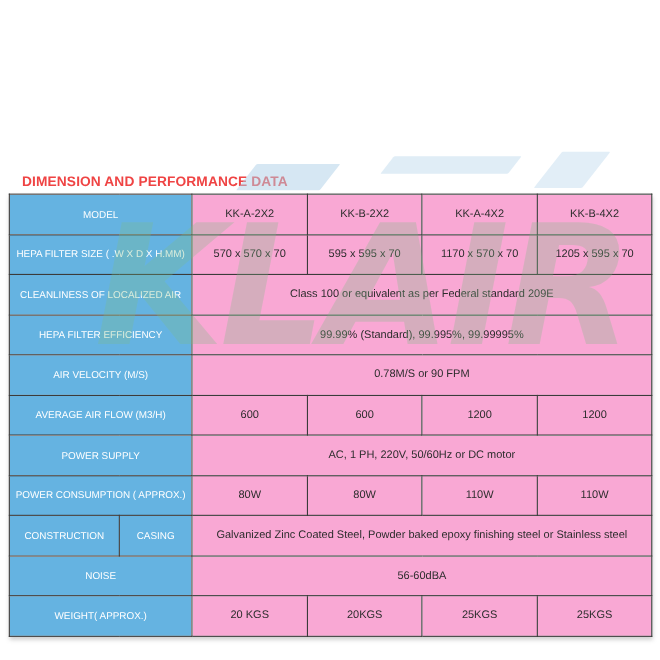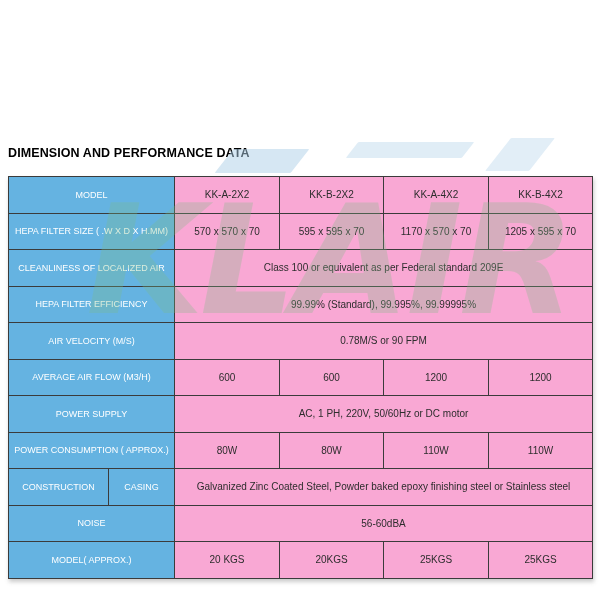--- a/index.html
+++ b/index.html
@@ -1,22 +1,22 @@
 <!DOCTYPE html>
 <html><head>
 <meta charset="utf-8">
 <style>
   html,body{margin:0;padding:0;background:#ffffff;}
   .stage{
     position:relative;width:600px;height:600px;background:#ffffff;overflow:hidden;
     font-family:"Liberation Sans",sans-serif;
   }
   .page-title{
-    position:absolute;left:8px;top:146px;margin:0;
-    font-size:12.5px;font-weight:bold;color:#000000;letter-spacing:0.1px;
+    position:absolute;left:8px;top:146px;margin:12px;
+    font-size:12.5px;font-weight:bold;color:#ef4444;letter-spacing:0.1px;
   }
   table.spec{
     position:absolute;left:8px;top:176px;width:584px;
     border-collapse:collapse;table-layout:fixed;
     box-shadow:1px 3px 4px rgba(120,120,120,0.38);
   }
   table.spec td{
     border:1px solid #3b3b3b;
     text-align:center;vertical-align:middle;
     padding:12px 2px;overflow:hidden;line-height:1.15;
@@ -101,21 +101,21 @@
         <tr>
           <td class="label">CONSTRUCTION</td>
           <td class="label">CASING</td>
           <td class="cell" colspan="4">Galvanized Zinc Coated Steel, Powder baked epoxy finishing steel or Stainless steel</td>
         </tr>
         <tr>
           <td class="label" colspan="2">NOISE</td>
           <td class="cell" colspan="4">56-60dBA</td>
         </tr>
         <tr>
-          <td class="label" colspan="2">MODEL( APPROX.)</td>
+          <td class="label" colspan="2">WEIGHT( APPROX.)</td>
           <td class="cell">20 KGS</td>
           <td class="cell">20KGS</td>
           <td class="cell">25KGS</td>
           <td class="cell">25KGS</td>
         </tr>
       </tbody>
   </table>
 
   <div class="wm">
     <div class="sw sw1"></div>

